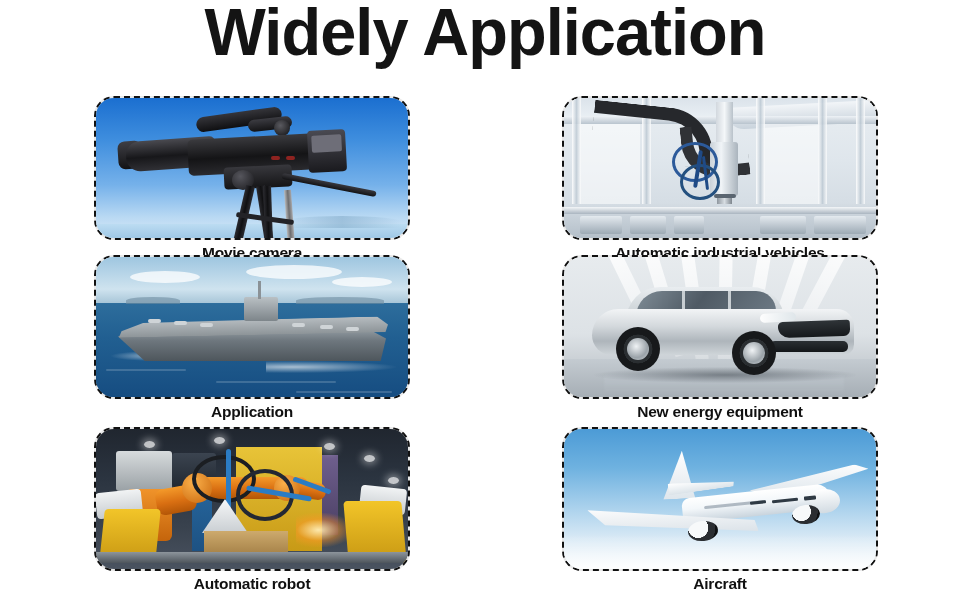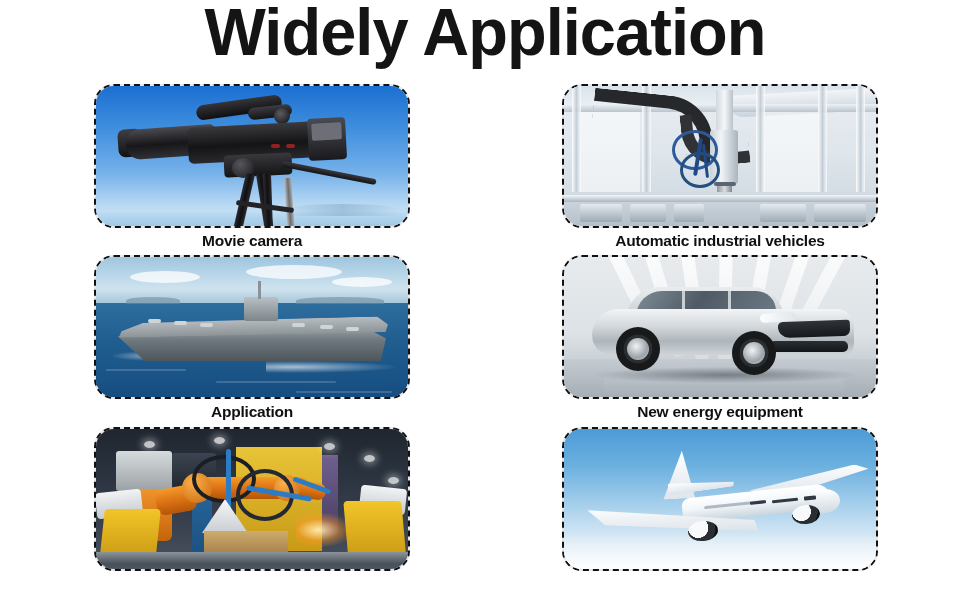--- a/index.html
+++ b/index.html
@@ -38,21 +38,21 @@
     top: 84px;
     width: 784px;
     height: 516px;
   }
   .cell {
     position: absolute;
     width: 316px;
   }
   .col1 { left: 0; }
   .col2 { left: 468px; }
-  .row1 { top: 0; }
+  .row1 { top: 12px; }
   .row2 { top: 171px; }
   .row3 { top: 343px; }
 
   .tile {
     position: relative;
     width: 316px;
     height: 144px;
     border: 2px dashed #111111;
     border-radius: 20px;
     overflow: hidden;
@@ -672,35 +672,37 @@
         <div class="rob-spark"></div>
         <div class="rob-white-l"></div>
         <div class="rob-white-r"></div>
         <div class="rob-yellow-l"></div>
         <div class="rob-yellow-r"></div>
         <div class="rob-cone"></div>
         <div class="rob-pallet"></div>
         <div class="rob-conv"></div>
       </div>
     </div>
+    <div class="caption">Automatic robot</div>
   </div>
 
   <div class="cell col2 row3">
     <div class="tile">
       <div class="scene sc-air">
         <div class="air-haze"></div>
         <div class="air-wing-far"></div>
         <div class="air-tailfin"></div>
         <div class="air-hstab"></div>
         <div class="air-fuse"></div>
         <div class="air-nose"></div>
         <div class="air-stripe"></div>
         <div class="air-win" style="left:208px; top:70px; width:26px; transform:rotate(-6deg);"></div>
         <div class="air-win" style="left:186px; top:72px; width:16px; transform:rotate(-6deg);"></div>
         <div class="air-win" style="left:240px; top:67px; width:12px; height:4px; transform:rotate(-6deg);"></div>
         <div class="air-wing-near"></div>
         <div class="air-eng air-eng1"></div>
         <div class="air-eng air-eng2"></div>
       </div>
     </div>
+    <div class="caption">Aircraft</div>
   </div>
 
 </div>
 
 </body></html>

